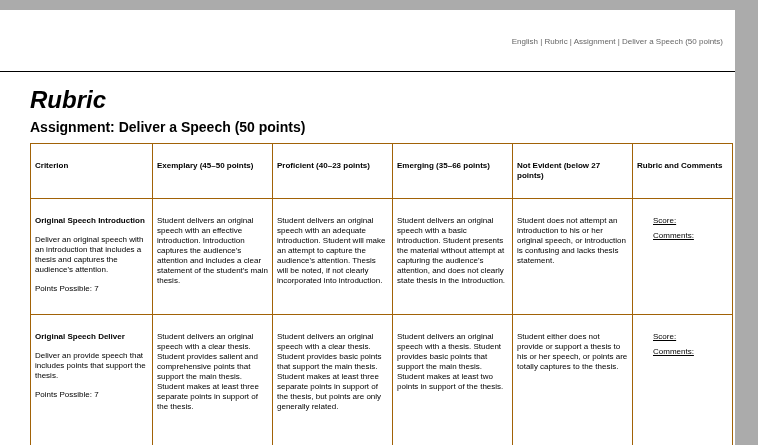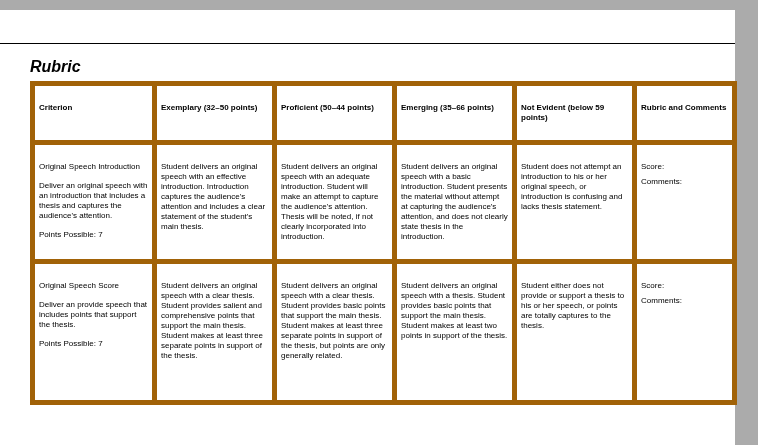--- a/index.html
+++ b/index.html
@@ -31,83 +31,87 @@
   .header-rule {
     border: none;
     border-top: 1px solid #000;
     margin: 33px 0 0 0;
     width: 100%;
   }
   .content {
     margin: 14px 3px 0 30px;
   }
   .rubric-title {
-    font-size: 16px;
+    font-size: 24px;
     font-weight: bold;
     font-style: italic;
     margin-bottom: 5px;
   }
   .assignment-title {
     font-size: 14px;
     font-weight: bold;
     margin-bottom: 8px;
   }
   table.rubric {
     border-collapse: collapse;
     table-layout: fixed;
     width: 702px;
     font-size: 8px;
     line-height: 1.25;
   }
   table.rubric th,
   table.rubric td {
-    border: 5px solid #a16207;
+    border: 1px solid #a16207;
     vertical-align: top;
     text-align: left;
     padding: 17px 4px;
   }
   table.rubric th {
     font-weight: bold;
     height: 30px;
   }
   tr.row-1 td { height: 116px; }
   tr.row-2 td { height: 141px; }
   .para { margin: 0 0 9px 0; }
   .para:last-child { margin-bottom: 0; }
-  .crit-title { font-weight: normal; }
-  .score-line { margin: 0 0 5px 0; }
+  .crit-title { font-weight: bold; }
+  .score-line { margin: 0 0 5px 16px; text-decoration: underline; }
 </style>
 </head>
 <body>
 
 <div class="page">
 
+  <div class="doc-header">
+    <span class="breadcrumb">English | Rubric | Assignment | Deliver a Speech (50 points)</span>
+  </div>
 
   <hr class="header-rule">
 
   <div class="content">
 
     <div class="rubric-title">Rubric</div>
+    <div class="assignment-title">Assignment: Deliver a Speech (50 points)</div>
 
     <table class="rubric">
       <colgroup>
         <col style="width:122px">
         <col style="width:120px">
         <col style="width:120px">
         <col style="width:120px">
         <col style="width:120px">
         <col style="width:100px">
       </colgroup>
       <thead>
         <tr>
           <th>Criterion</th>
-          <th>Exemplary (32–50 points)</th>
-          <th>Proficient (50–44 points)</th>
+          <th>Exemplary (45–50 points)</th>
+          <th>Proficient (40–23 points)</th>
           <th>Emerging (35–66 points)</th>
-          <th>Not Evident (below 59 points)</th>
+          <th>Not Evident (below 27 points)</th>
           <th>Rubric and Comments</th>
         </tr>
       </thead>
       <tbody>
         <tr class="row-1">
           <td>
             <div class="para crit-title">Original Speech Introduction</div>
             <div class="para">Deliver an original speech with an introduction that includes a thesis and captures the audience's attention.</div>
             <div class="para">Points Possible: 7</div>
           </td>
@@ -115,21 +119,21 @@
           <td>Student delivers an original speech with an adequate introduction. Student will make an attempt to capture the audience's attention. Thesis will be noted, if not clearly incorporated into introduction.</td>
           <td>Student delivers an original speech with a basic introduction. Student presents the material without attempt at capturing the audience's attention, and does not clearly state thesis in the introduction.</td>
           <td>Student does not attempt an introduction to his or her original speech, or introduction is confusing and lacks thesis statement.</td>
           <td>
             <div class="score-line">Score:</div>
             <div class="score-line">Comments:</div>
           </td>
         </tr>
         <tr class="row-2">
           <td>
-            <div class="para crit-title">Original Speech Score</div>
+            <div class="para crit-title">Original Speech Deliver</div>
             <div class="para">Deliver an provide speech that includes points that support the thesis.</div>
             <div class="para">Points Possible: 7</div>
           </td>
           <td>Student delivers an original speech with a clear thesis. Student provides salient and comprehensive points that support the main thesis. Student makes at least three separate points in support of the thesis.</td>
           <td>Student delivers an original speech with a clear thesis. Student provides basic points that support the main thesis. Student makes at least three separate points in support of the thesis, but points are only generally related.</td>
           <td>Student delivers an original speech with a thesis. Student provides basic points that support the main thesis. Student makes at least two points in support of the thesis.</td>
           <td>Student either does not provide or support a thesis to his or her speech, or points are totally captures to the thesis.</td>
           <td>
             <div class="score-line">Score:</div>
             <div class="score-line">Comments:</div>

